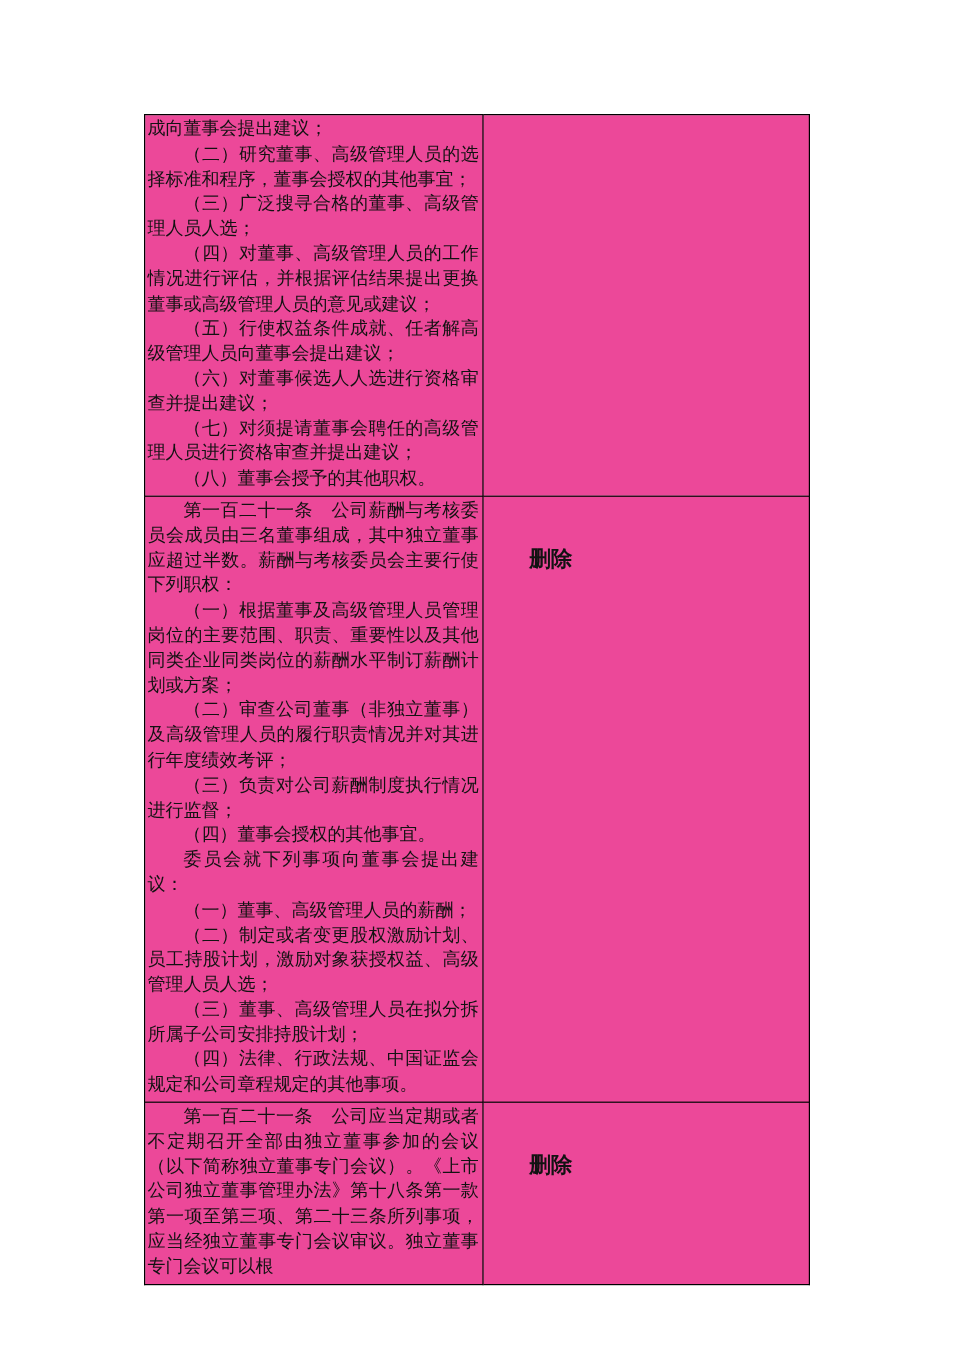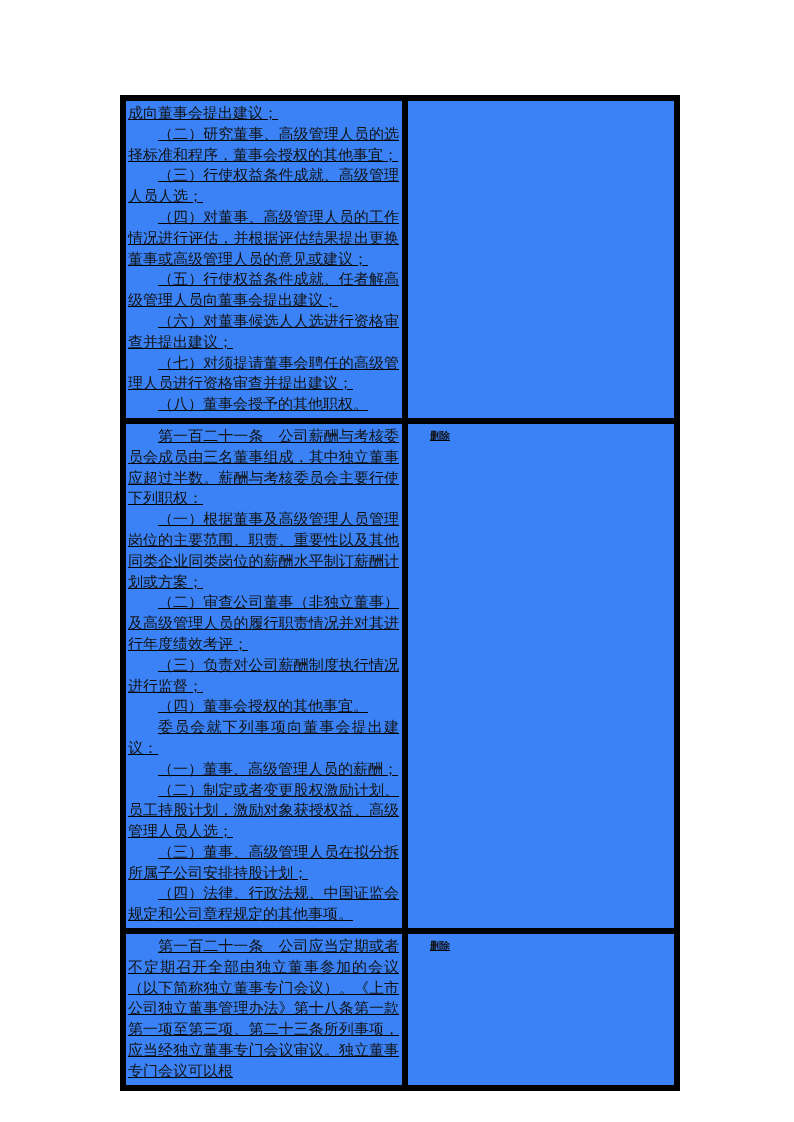--- a/index.html
+++ b/index.html
@@ -23,63 +23,63 @@
   }
   table.doc-table {
     position: absolute;
     left: 120px;
     top: 95px;
     width: 554px;
     border-collapse: collapse;
     table-layout: fixed;
   }
   table.doc-table td {
-    border: 6px solid #000000;
+    border: 1px solid #000000;
     vertical-align: top;
     padding: 2px 3px 3px 2px;
-    background: #3b82f6;
-    text-decoration: underline;
+    background: #ec4899;
   }
   td.left-cell  { width: 281px; }
   td.right-cell { width: 271px; }
   .para {
     margin: 0;
     font-size: 15px;
     line-height: 20.8px;
     color: #121212;
     text-align: justify;
     text-indent: 2em;
     word-break: break-all;
   }
   .para.continued {
     text-indent: 0;
   }
   .para.revision {
     font-family: "Liberation Sans", "DejaVu Sans", sans-serif;
     font-weight: 700;
-    font-size: 10px;
+    font-size: 18px;
     text-align: left;
     color: #121212;
+    margin-top: 40px;
   }
 </style>
 </head>
 <body>
 
 <div class="page">
   <table class="doc-table">
     <colgroup>
       <col style="width:282px">
       <col style="width:272px">
     </colgroup>
     <tbody>
       <tr>
         <td class="left-cell">
           <p class="para continued">成向董事会提出建议；</p>
           <p class="para">（二）研究董事、高级管理人员的选择标准和程序，董事会授权的其他事宜；</p>
-          <p class="para">（三）行使权益条件成就、高级管理人员人选；</p>
+          <p class="para">（三）广泛搜寻合格的董事、高级管理人员人选；</p>
           <p class="para">（四）对董事、高级管理人员的工作情况进行评估，并根据评估结果提出更换董事或高级管理人员的意见或建议；</p>
           <p class="para">（五）行使权益条件成就、任者解高级管理人员向董事会提出建议；</p>
           <p class="para">（六）对董事候选人人选进行资格审查并提出建议；</p>
           <p class="para">（七）对须提请董事会聘任的高级管理人员进行资格审查并提出建议；</p>
           <p class="para">（八）董事会授予的其他职权。</p>
         </td>
         <td class="right-cell"></td>
       </tr>
       <tr>
         <td class="left-cell">

